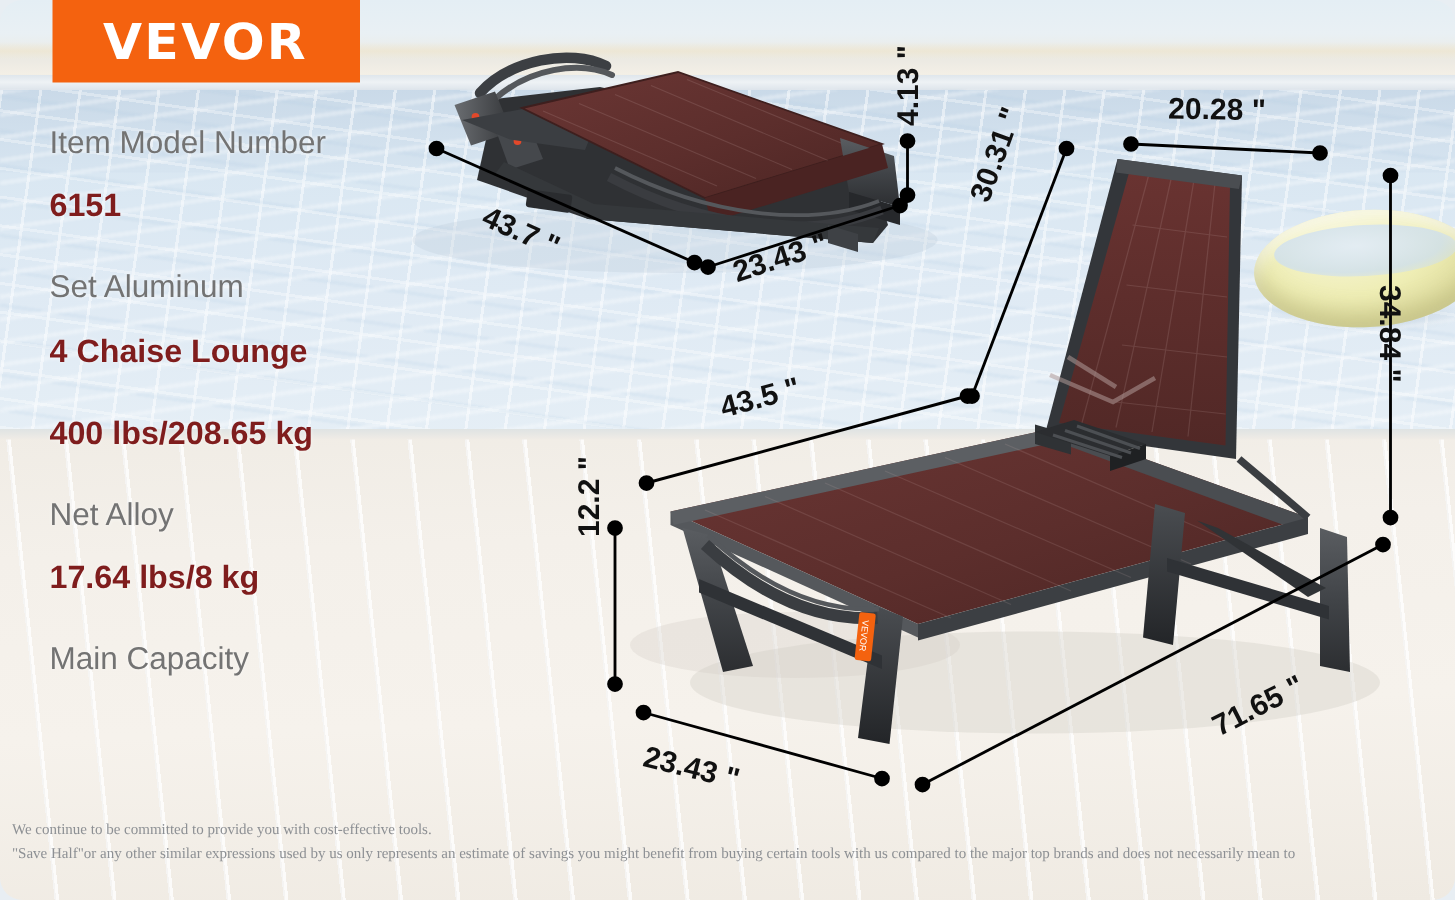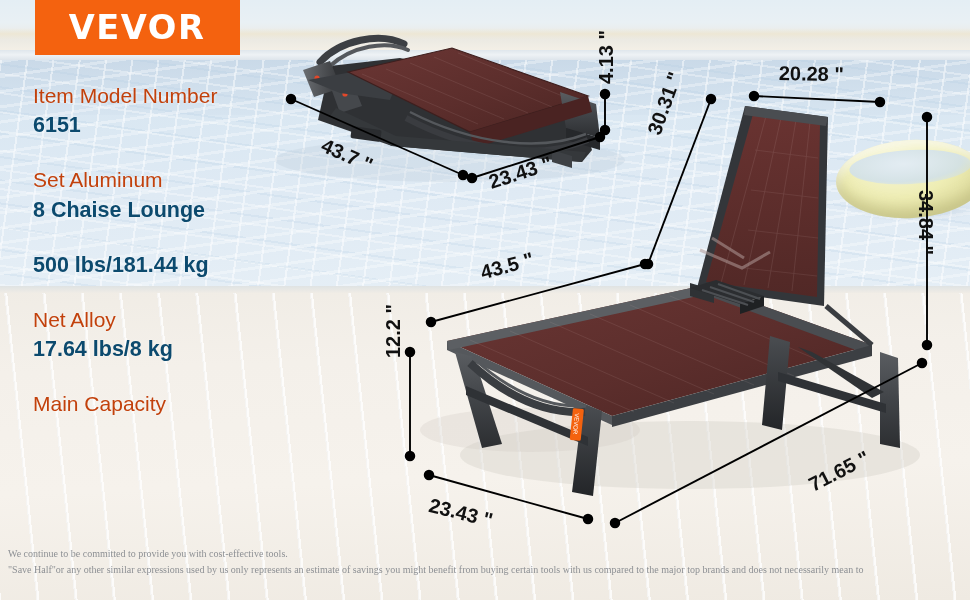--- a/index.html
+++ b/index.html
@@ -1,21 +1,21 @@
 <!DOCTYPE html>
 <html><head>
 <meta charset="utf-8">
 <style>
   html,body{margin:0;padding:0;}
   body{
     width:970px;height:600px;overflow:hidden;
     font-family:"Liberation Sans", sans-serif;
     background:#e8eef3;
   }
-  .stage{position:relative;width:970px;height:600px;overflow:hidden;}
+  .stage{position:relative;width:970px;height:600px;overflow:hidden;border-radius:15px;}
 
   
   .sky{
     position:absolute;left:0;top:0;width:970px;height:56px;
     background:linear-gradient(180deg,#e4eef4 0%,#e9f0f4 40%,#eceae3 72%,#f3efe6 88%,#efe9de 100%);
   }
   .sky:after{
     content:"";position:absolute;left:0;top:28px;width:100%;height:12px;
     background:linear-gradient(180deg,rgba(236,228,210,0) 0%,rgba(238,229,206,.75) 50%,rgba(236,228,210,0) 100%);
   }
@@ -98,25 +98,25 @@
     font-family:"DejaVu Sans", sans-serif;
     font-weight:700;font-size:33px;color:#ffffff;
     letter-spacing:1.5px;line-height:1;
     transform:scaleX(1.02);
   }
 
   
   .specs{position:absolute;left:33px;top:82px;width:420px;}
   .spec{margin-bottom:26px;}
   .spec-label{
-    font-size:21px;color:#c2410c;line-height:1.35;font-weight:400;
+    font-size:21px;color:#737373;line-height:1.35;font-weight:400;
     text-shadow:0 0 3px rgba(255,255,255,.6);
   }
   .spec-value{
-    font-size:21.5px;color:#0c4a6e;font-weight:700;line-height:1.35;margin-top:1px;
+    font-size:21.5px;color:#7f1d1d;font-weight:700;line-height:1.35;margin-top:13px;
     text-shadow:0 0 3px rgba(255,255,255,.55);
   }
 
   
   .footer{
     position:absolute;left:8px;top:546px;width:954px;
     font-size:10px;line-height:1.62;color:#8d9094;font-family:Liberation Serif, serif;
   }
   .footer div{white-space:nowrap;}
 
@@ -361,24 +361,24 @@
     <span class="logo-text">VEVOR</span>
   </div>
 
   <div class="specs">
     <div class="spec">
       <div class="spec-label">Item Model Number</div>
       <div class="spec-value">6151</div>
     </div>
     <div class="spec">
       <div class="spec-label">Set Aluminum</div>
-      <div class="spec-value">8 Chaise Lounge</div>
+      <div class="spec-value">4 Chaise Lounge</div>
     </div>
     <div class="spec">
-      <div class="spec-value">500 lbs/181.44 kg</div>
+      <div class="spec-value">400 lbs/208.65 kg</div>
     </div>
     <div class="spec">
       <div class="spec-label">Net Alloy</div>
       <div class="spec-value">17.64 lbs/8 kg</div>
     </div>
     <div class="spec">
       <div class="spec-label">Main Capacity</div>
     </div>
   </div>
 

